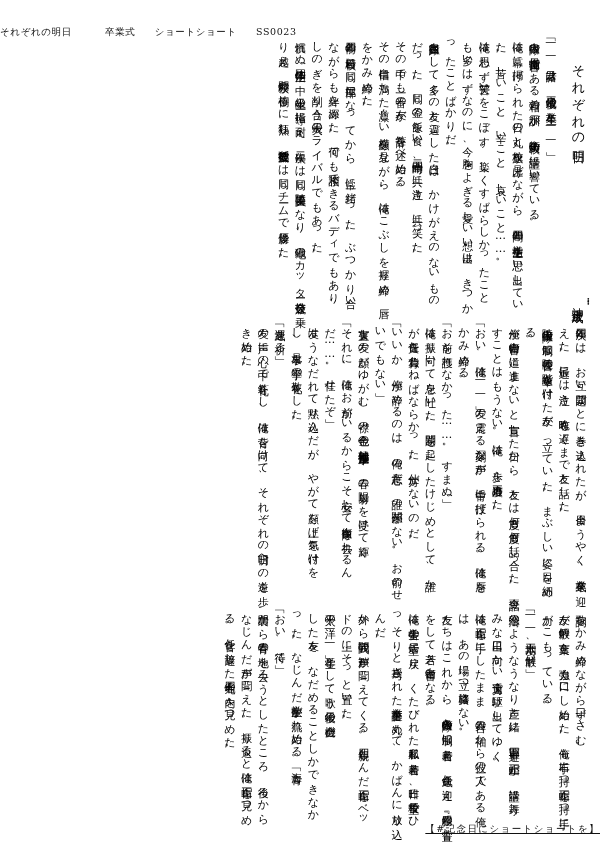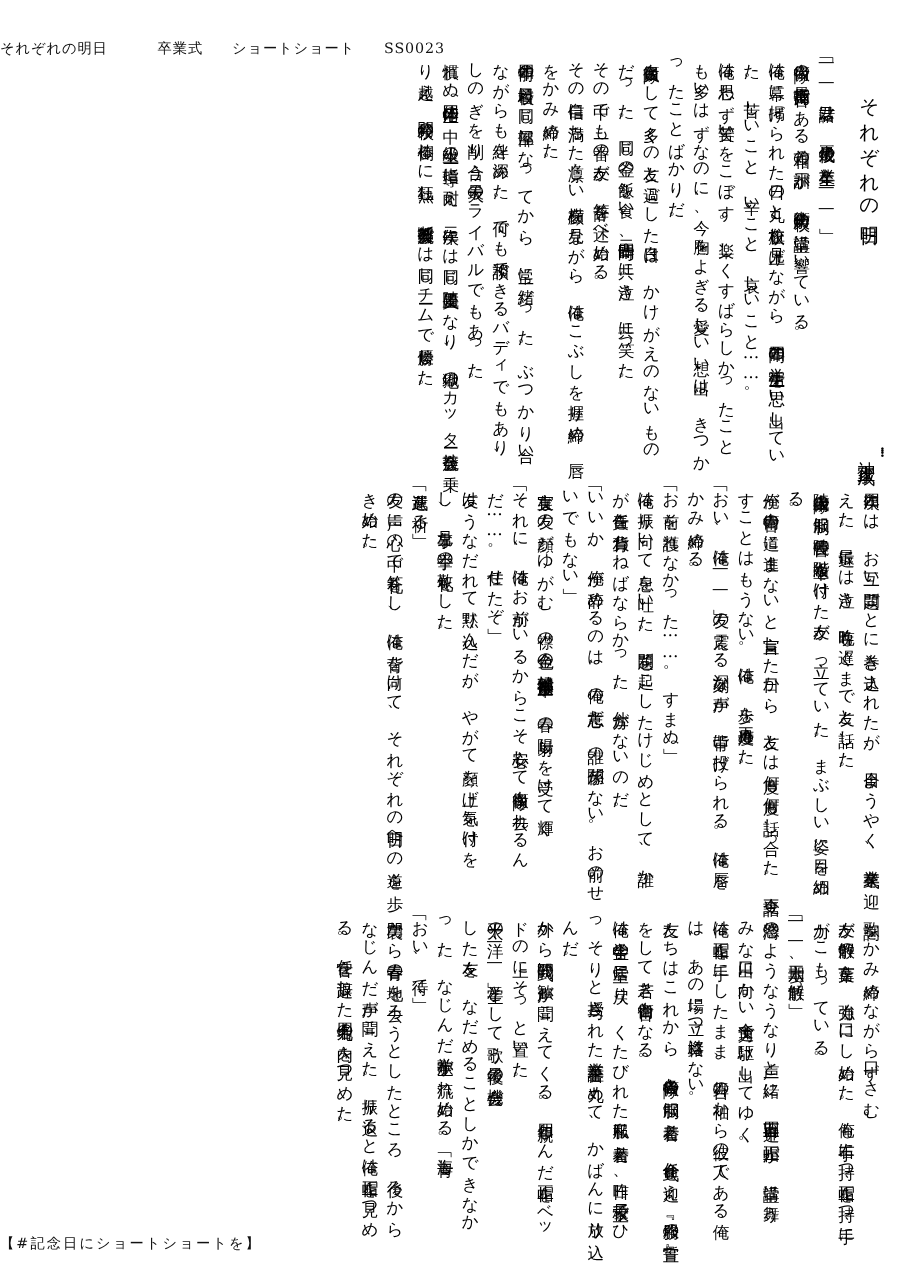--- a/index.html
+++ b/index.html
@@ -105,24 +105,25 @@
     display: block;
     text-indent: 0;
   }
 
   
   .footer {
     position: absolute;
     bottom: 14px;
     left: 0;
     width: 600px;
-    text-align: left;
+    text-align: right;
     font-size: 9.5px;
     letter-spacing: 1.4px;
     color: #111;
+    text-decoration: underline;
   }
 </style>
 </head>
 <body>
 
 <div id="page">
 
   <div class="header">
     <span>それぞれの明日</span>
     <span class="hdr-gap-lg"></span>

